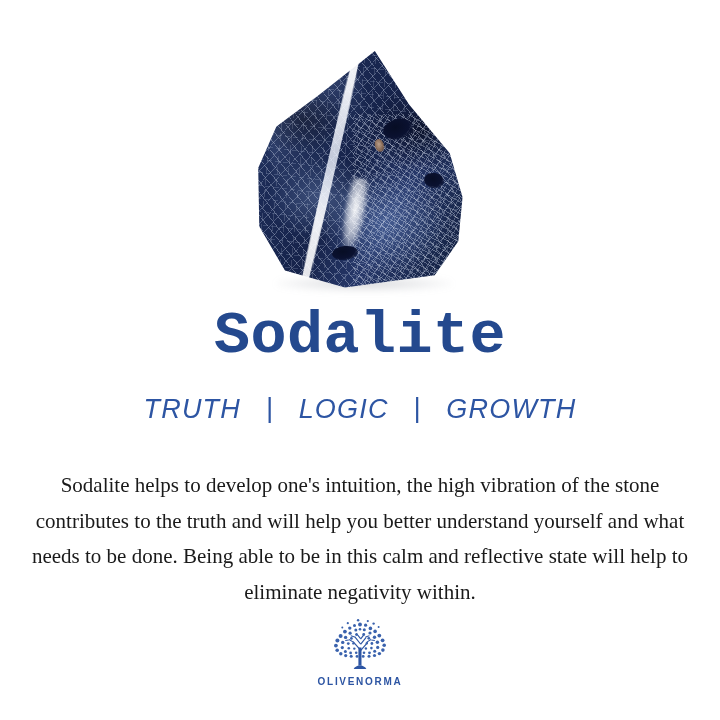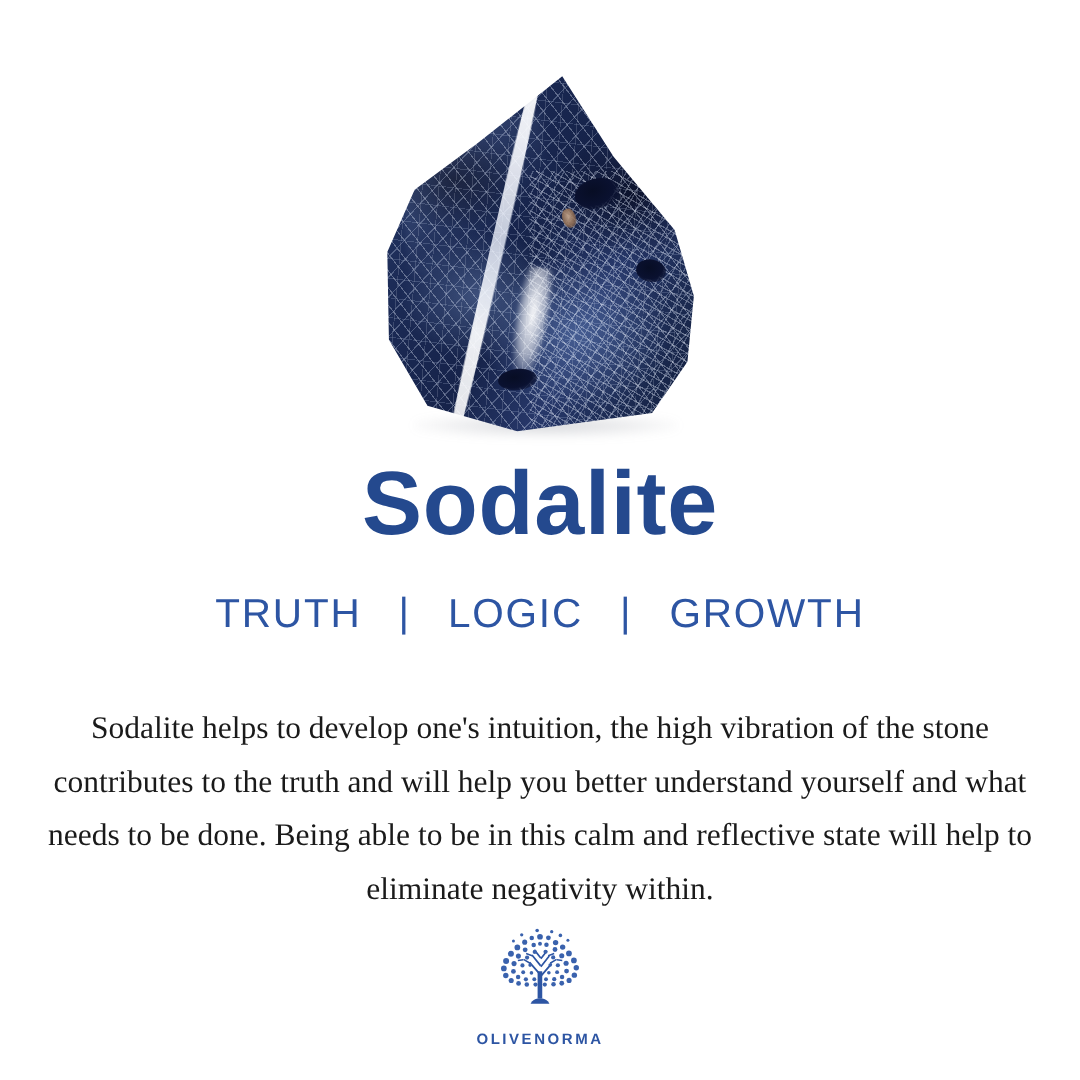--- a/index.html
+++ b/index.html
@@ -163,21 +163,21 @@
     filter: blur(3px);
   }
 
   
   .title {
     position: absolute;
     left: 0;
     top: 300px;
     width: 720px;
     text-align: center;
-    font-family: Liberation Sans, sans-serif;
+    font-family: Liberation Mono, monospace;
     font-size: 60px;
     line-height: 72px;
     font-weight: 700;
     color: #24498e;
     letter-spacing: 0.5px;
   }
 
   
   .keywords {
     position: absolute;
@@ -185,20 +185,21 @@
     top: 392px;
     width: 720px;
     text-align: center;
     font-family: "Liberation Sans", "DejaVu Sans", sans-serif;
     font-size: 27px;
     line-height: 34px;
     font-weight: 400;
     color: #2d55a3;
     letter-spacing: 1.2px;
     white-space: nowrap;
+    font-style: italic;
   }
   .keywords .kw { display: inline-block; }
   .keywords .sep {
     display: inline-block;
     color: #2d55a3;
     font-weight: 300;
     padding: 0 16px;
     transform: translateY(-1px);
   }
 
@@ -220,21 +221,21 @@
     position: absolute;
     left: 0;
     top: 618px;
     width: 720px;
     display: flex;
     flex-direction: column;
     align-items: center;
   }
   .tree-logo { display: block; }
   .brand-name {
-    margin-top: 14px;
+    margin-top: 2px;
     font-family: "Liberation Sans", "DejaVu Sans", sans-serif;
     font-size: 10px;
     font-weight: 700;
     letter-spacing: 1.7px;
     color: #2d55a3;
   }
 </style>
 </head>
 <body>
 

